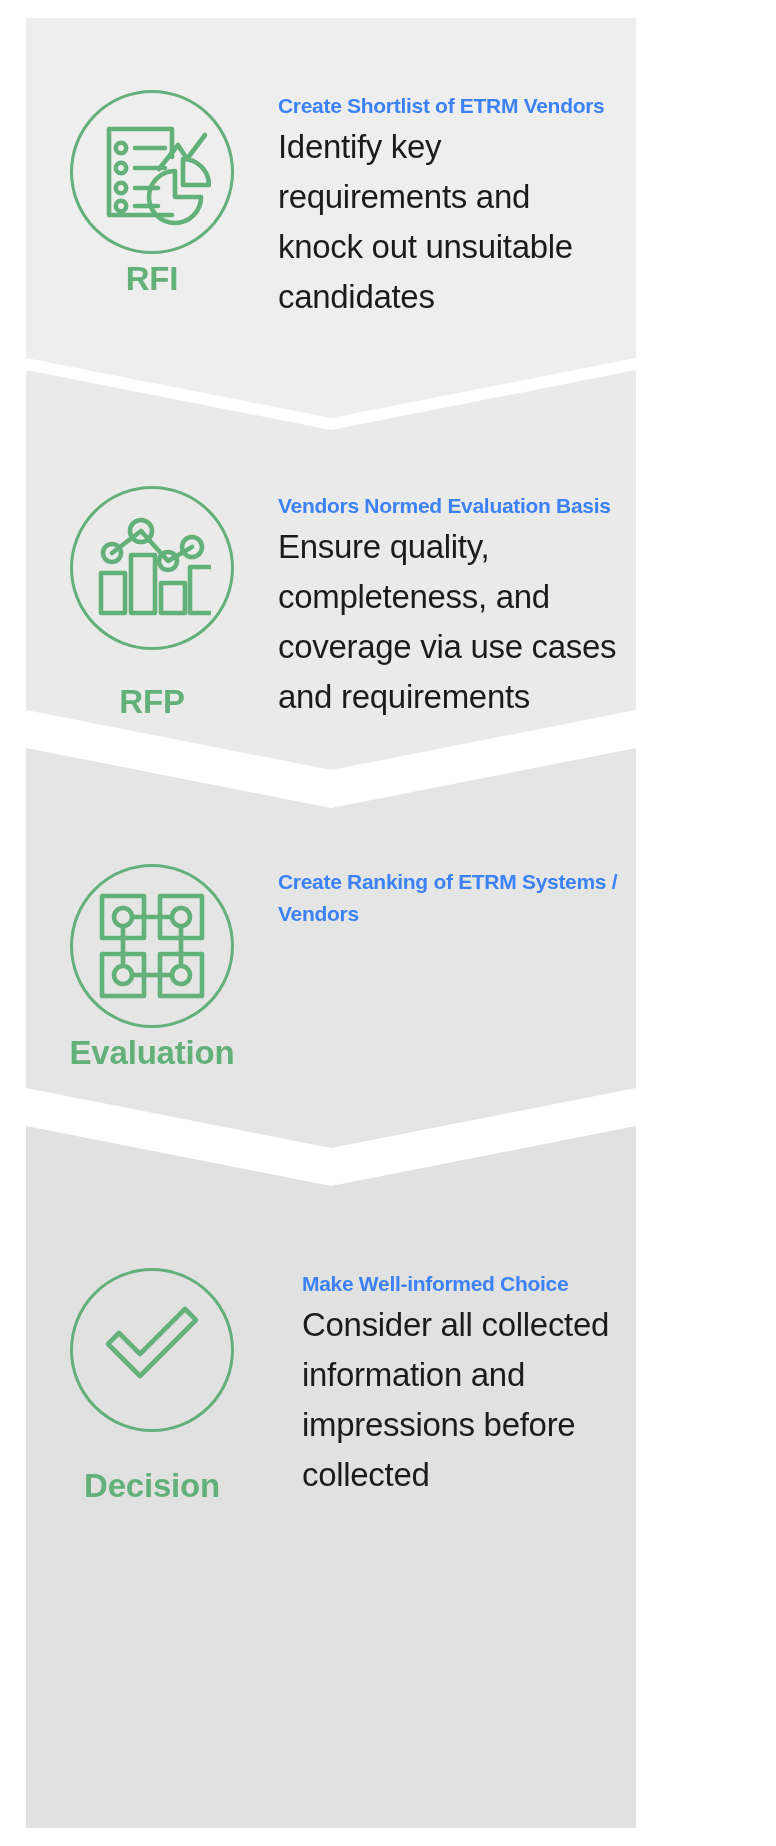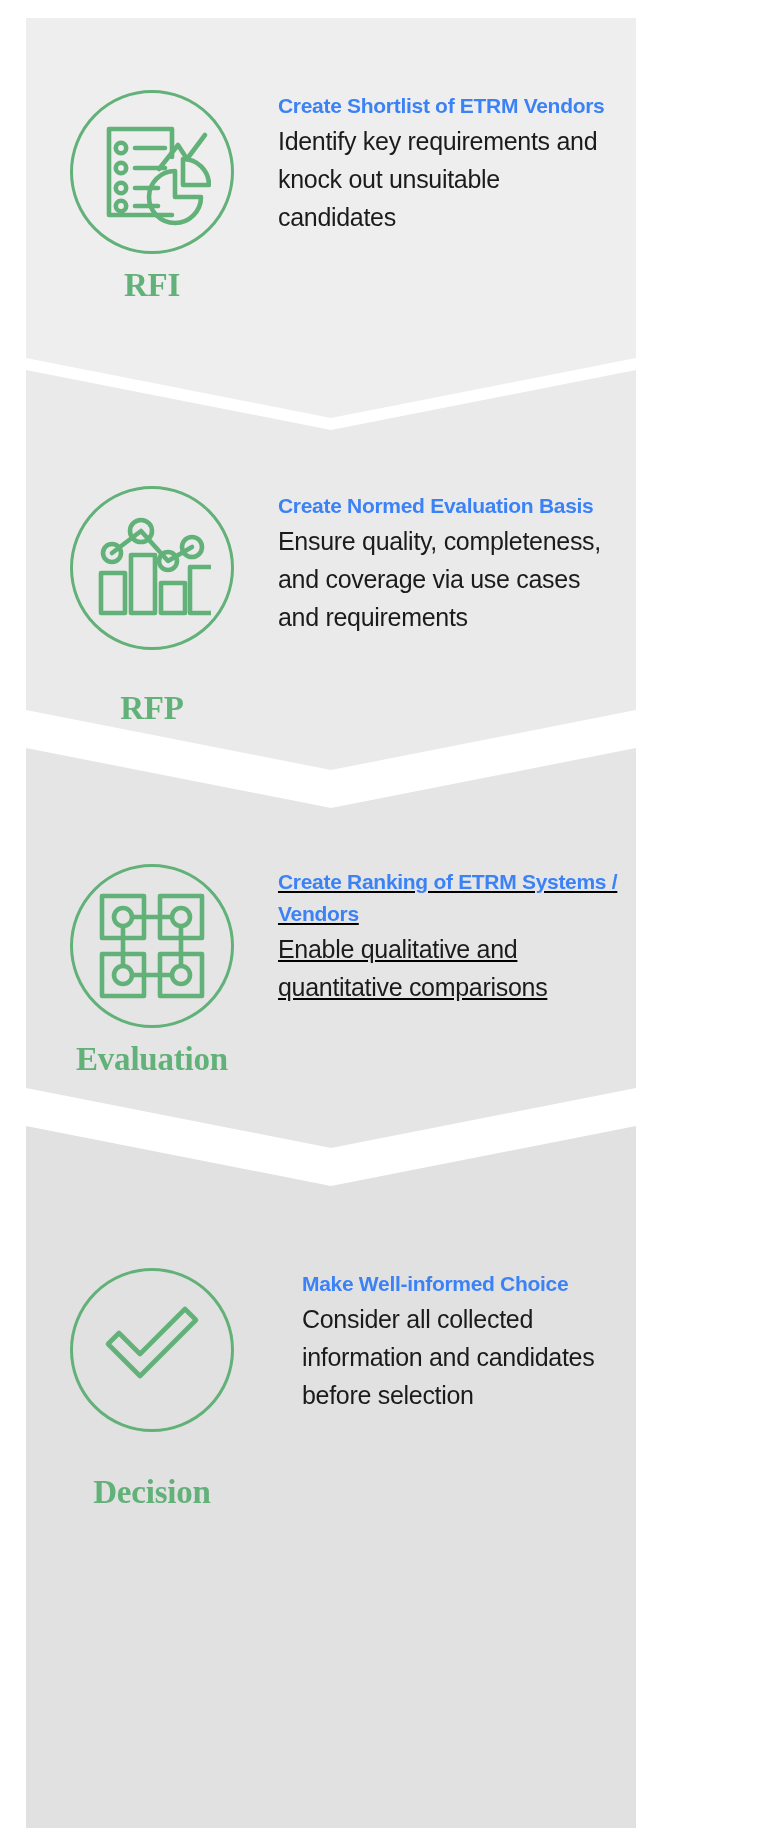--- a/index.html
+++ b/index.html
@@ -66,62 +66,61 @@
     border-radius: 50%;
     border: 3px solid #62b179;
     box-sizing: border-box;
     display: flex;
     align-items: center;
     justify-content: center;
     background: transparent;
   }
   .icon-circle svg { display: block; }
   .stage-label {
-    margin-top: 14px;
+    margin-top: 8px;
     color: #62b179;
     font-weight: 700;
     font-size: 33px;
     line-height: 1.05;
     letter-spacing: -0.2px;
     text-align: center;
     white-space: nowrap;
-    font-family: Liberation Serif, serif;
   }
 
   
   .text-col {
     flex: 1 1 auto;
     padding-right: 14px;
   }
   .stage-title {
     color: #3b82f6;
     font-weight: 700;
     font-size: 21px;
     line-height: 1.52;
     letter-spacing: -0.3px;
     margin: 0;
   }
   .stage-desc {
     color: #1b1b1b;
     font-weight: 400;
-    font-size: 25px;
+    font-size: 33px;
     line-height: 1.52;
     letter-spacing: -0.3px;
     margin: 0;
   }
 
   
   #stage-0 .stage-inner { padding-top: 72px; }
   #stage-0 .icon-col    { padding-top: 0px; }
   #stage-1 .stage-inner { padding-top: 110px; }
   #stage-2 .stage-inner { padding-top: 108px; }
   #stage-3 .stage-inner { padding-top: 128px; }
 
   #stage-1 .text-col { padding-top: 10px; }
-  #stage-2 .text-col { padding-top: 10px; text-decoration: underline; }
+  #stage-2 .text-col { padding-top: 10px; }
   #stage-3 .text-col { padding-top: 14px; margin-left: 24px; }
 
   #stage-1 .icon-col { padding-top: 6px; gap: 27px; }
   #stage-2 .icon-col { padding-top: 8px; justify-content: center; }
   #stage-3 .icon-col { padding-top: 14px; gap: 29px; }
 </style>
 </head>
 <body>
 
 <div id="funnel">
@@ -179,21 +178,21 @@
 
             <rect x="8" y="64" width="24" height="40"></rect>
             <rect x="38" y="46" width="24" height="58"></rect>
             <rect x="68" y="74" width="24" height="30"></rect>
             <rect x="97" y="58" width="24" height="46"></rect>
           </svg>
         </div>
         <div class="stage-label">RFP</div>
       </div>
       <div class="text-col">
-        <div class="stage-title">Create Normed Evaluation Basis</div>
+        <div class="stage-title">Vendors Normed Evaluation Basis</div>
         <div class="stage-desc">Ensure quality, completeness, and coverage via use cases and requirements</div>
       </div>
     </div>
   </div>
 
   <div class="stage" id="stage-2">
     <svg class="stage-bg" viewBox="0 0 610 400" preserveAspectRatio="none">
       <path d="M0,0 L305,60 L610,0 L610,340 L305,400 L0,340 Z" fill="#e6e5e5"></path>
     </svg>
     <div class="stage-inner">
@@ -214,38 +213,37 @@
             <circle cx="27" cy="27" r="9" fill="#e6e5e5"></circle>
             <circle cx="85" cy="27" r="9" fill="#e6e5e5"></circle>
             <circle cx="27" cy="85" r="9" fill="#e6e5e5"></circle>
             <circle cx="85" cy="85" r="9" fill="#e6e5e5"></circle>
           </svg>
         </div>
         <div class="stage-label">Evaluation</div>
       </div>
       <div class="text-col">
         <div class="stage-title">Create Ranking of ETRM Systems / Vendors</div>
-        <div class="stage-desc">Enable qualitative and quantitative comparisons</div>
       </div>
     </div>
   </div>
 
   <div class="stage" id="stage-3">
     <svg class="stage-bg" viewBox="0 0 610 702" preserveAspectRatio="none">
       <path d="M0,0 L305,60 L610,0 L610,702 L0,702 Z" fill="#e2e1e1"></path>
     </svg>
     <div class="stage-inner">
       <div class="icon-col">
         <div class="icon-circle">
           <svg width="106" height="106" viewBox="0 0 106 106" fill="none" stroke="#62b179" stroke-width="4.6" stroke-linecap="round" stroke-linejoin="round">
             <polygon points="9,47 20,36 41,57 86,12 97,23 41,79"></polygon>
           </svg>
         </div>
         <div class="stage-label">Decision</div>
       </div>
       <div class="text-col">
         <div class="stage-title">Make Well-informed Choice</div>
-        <div class="stage-desc">Consider all collected information and candidates before selection</div>
+        <div class="stage-desc">Consider all collected information and impressions before collected</div>
       </div>
     </div>
   </div>
 
 </div>
 
 </body></html>

